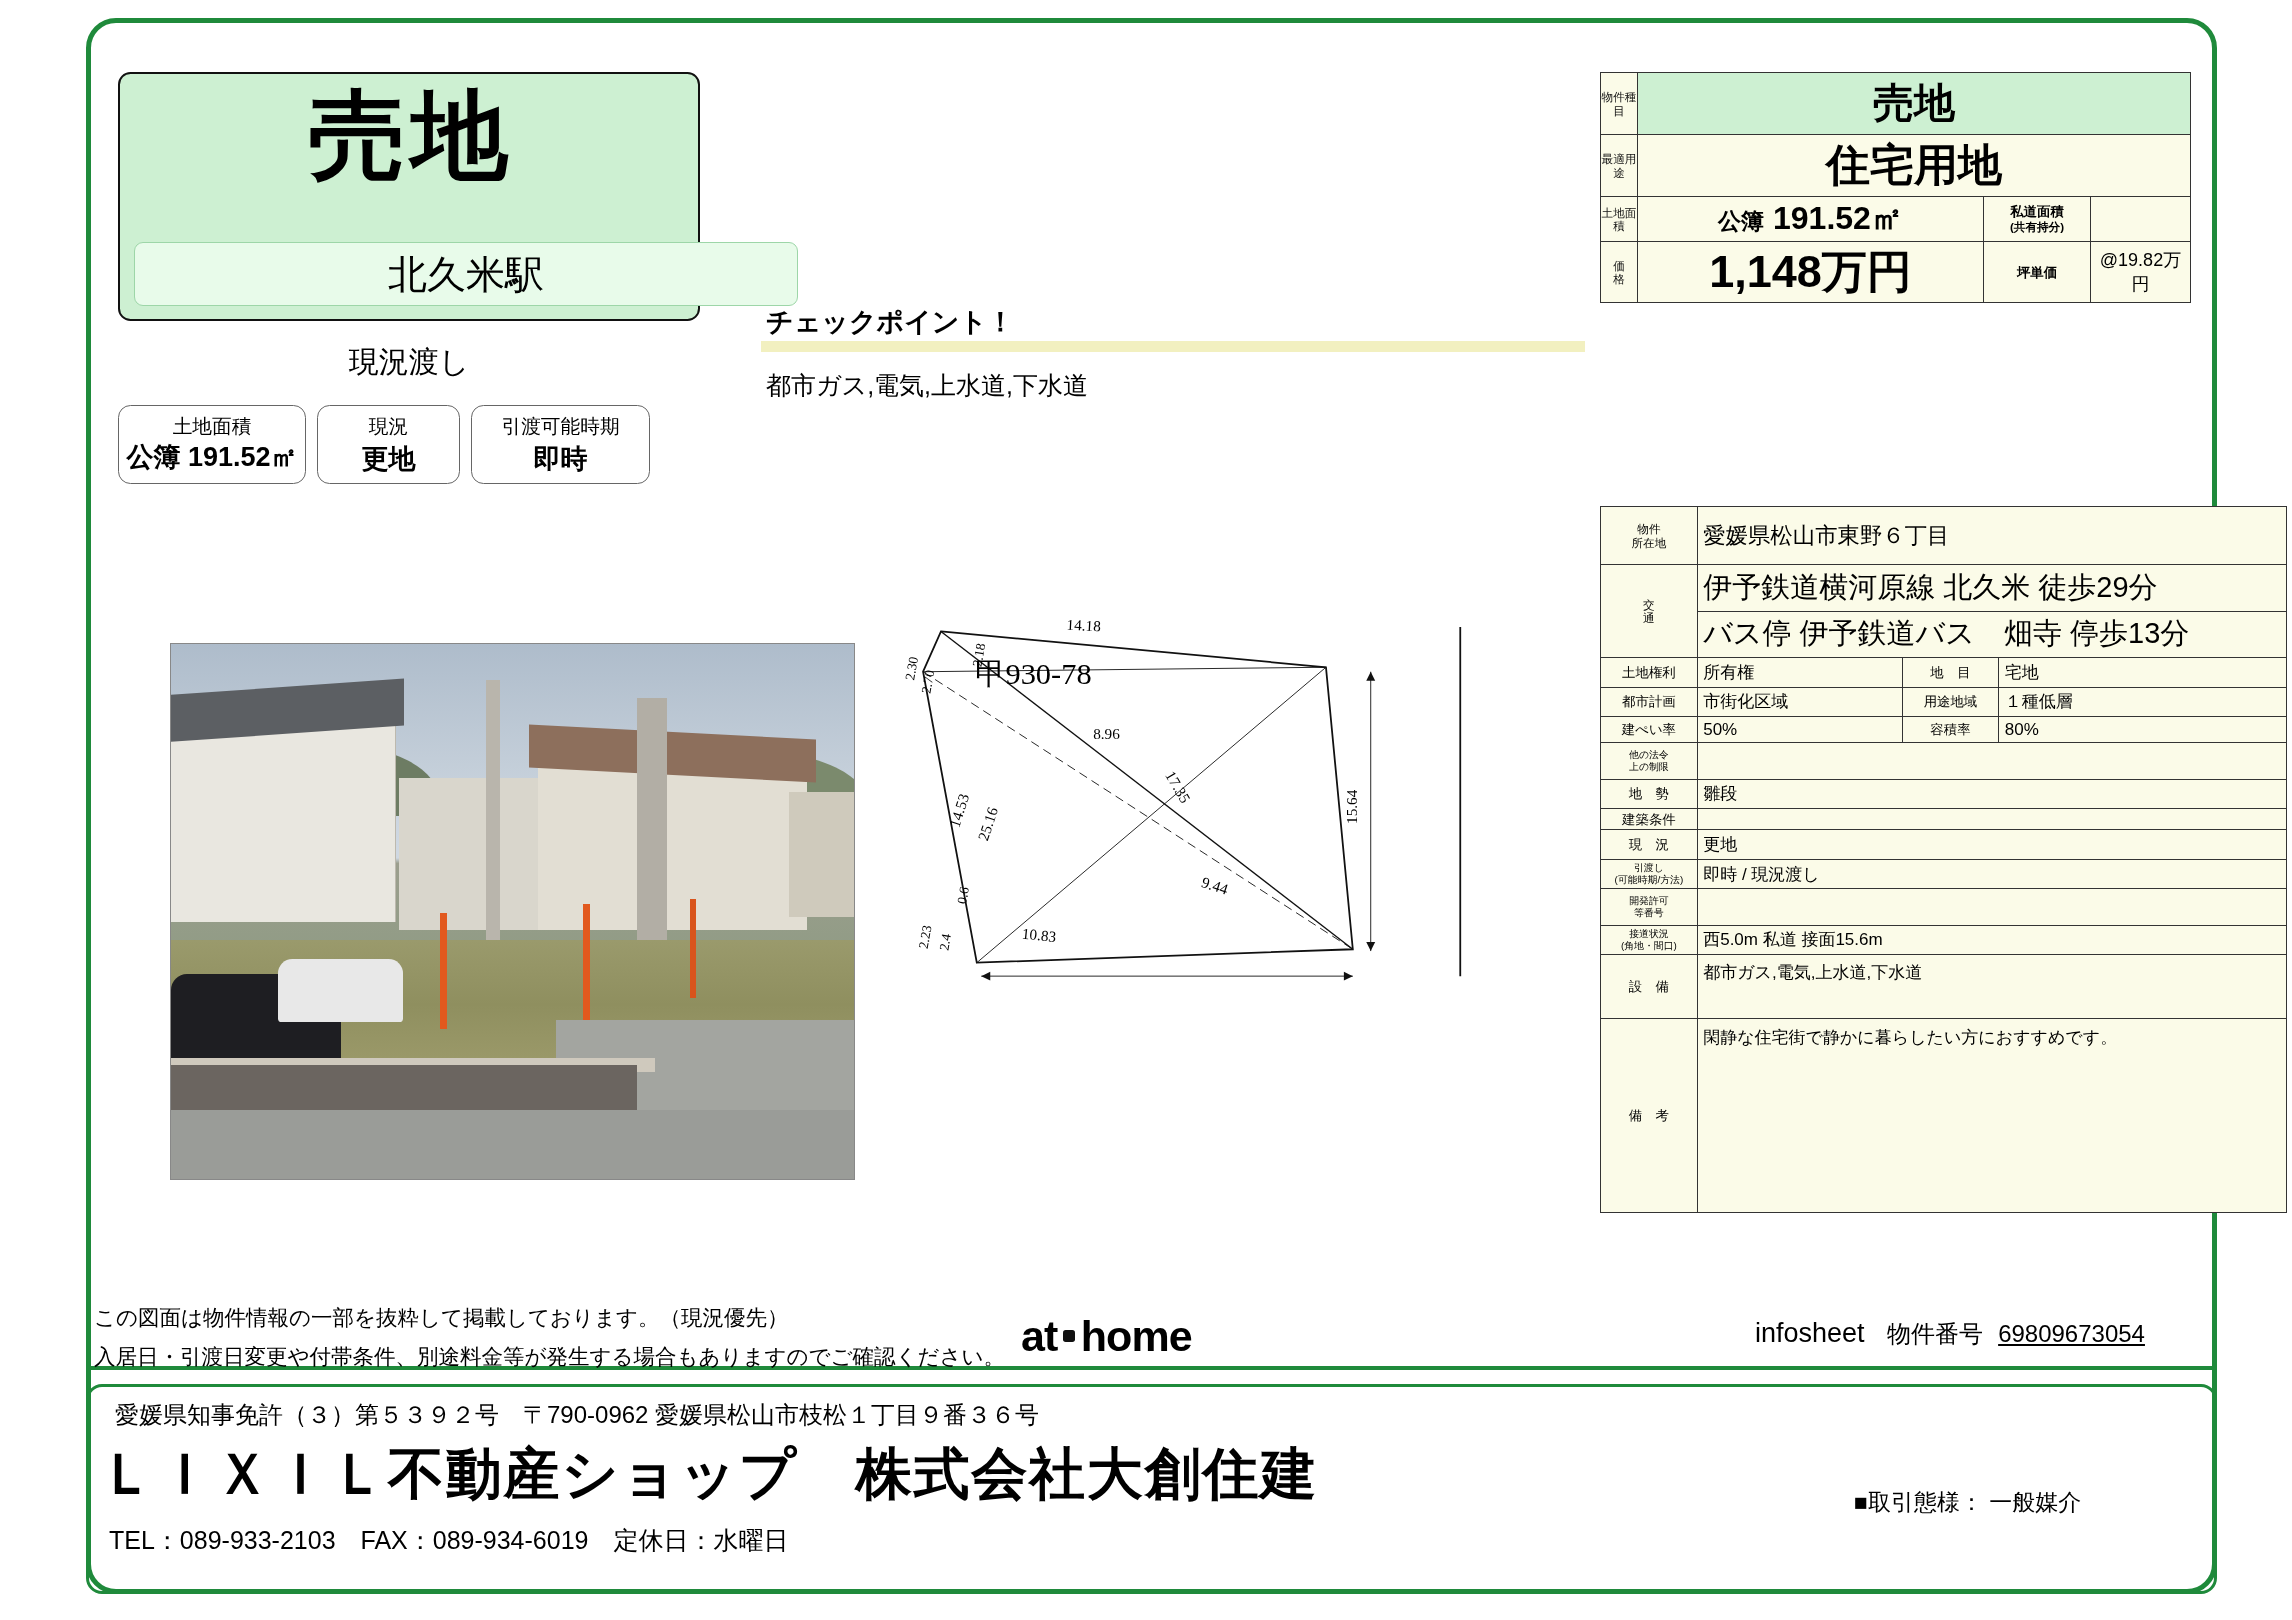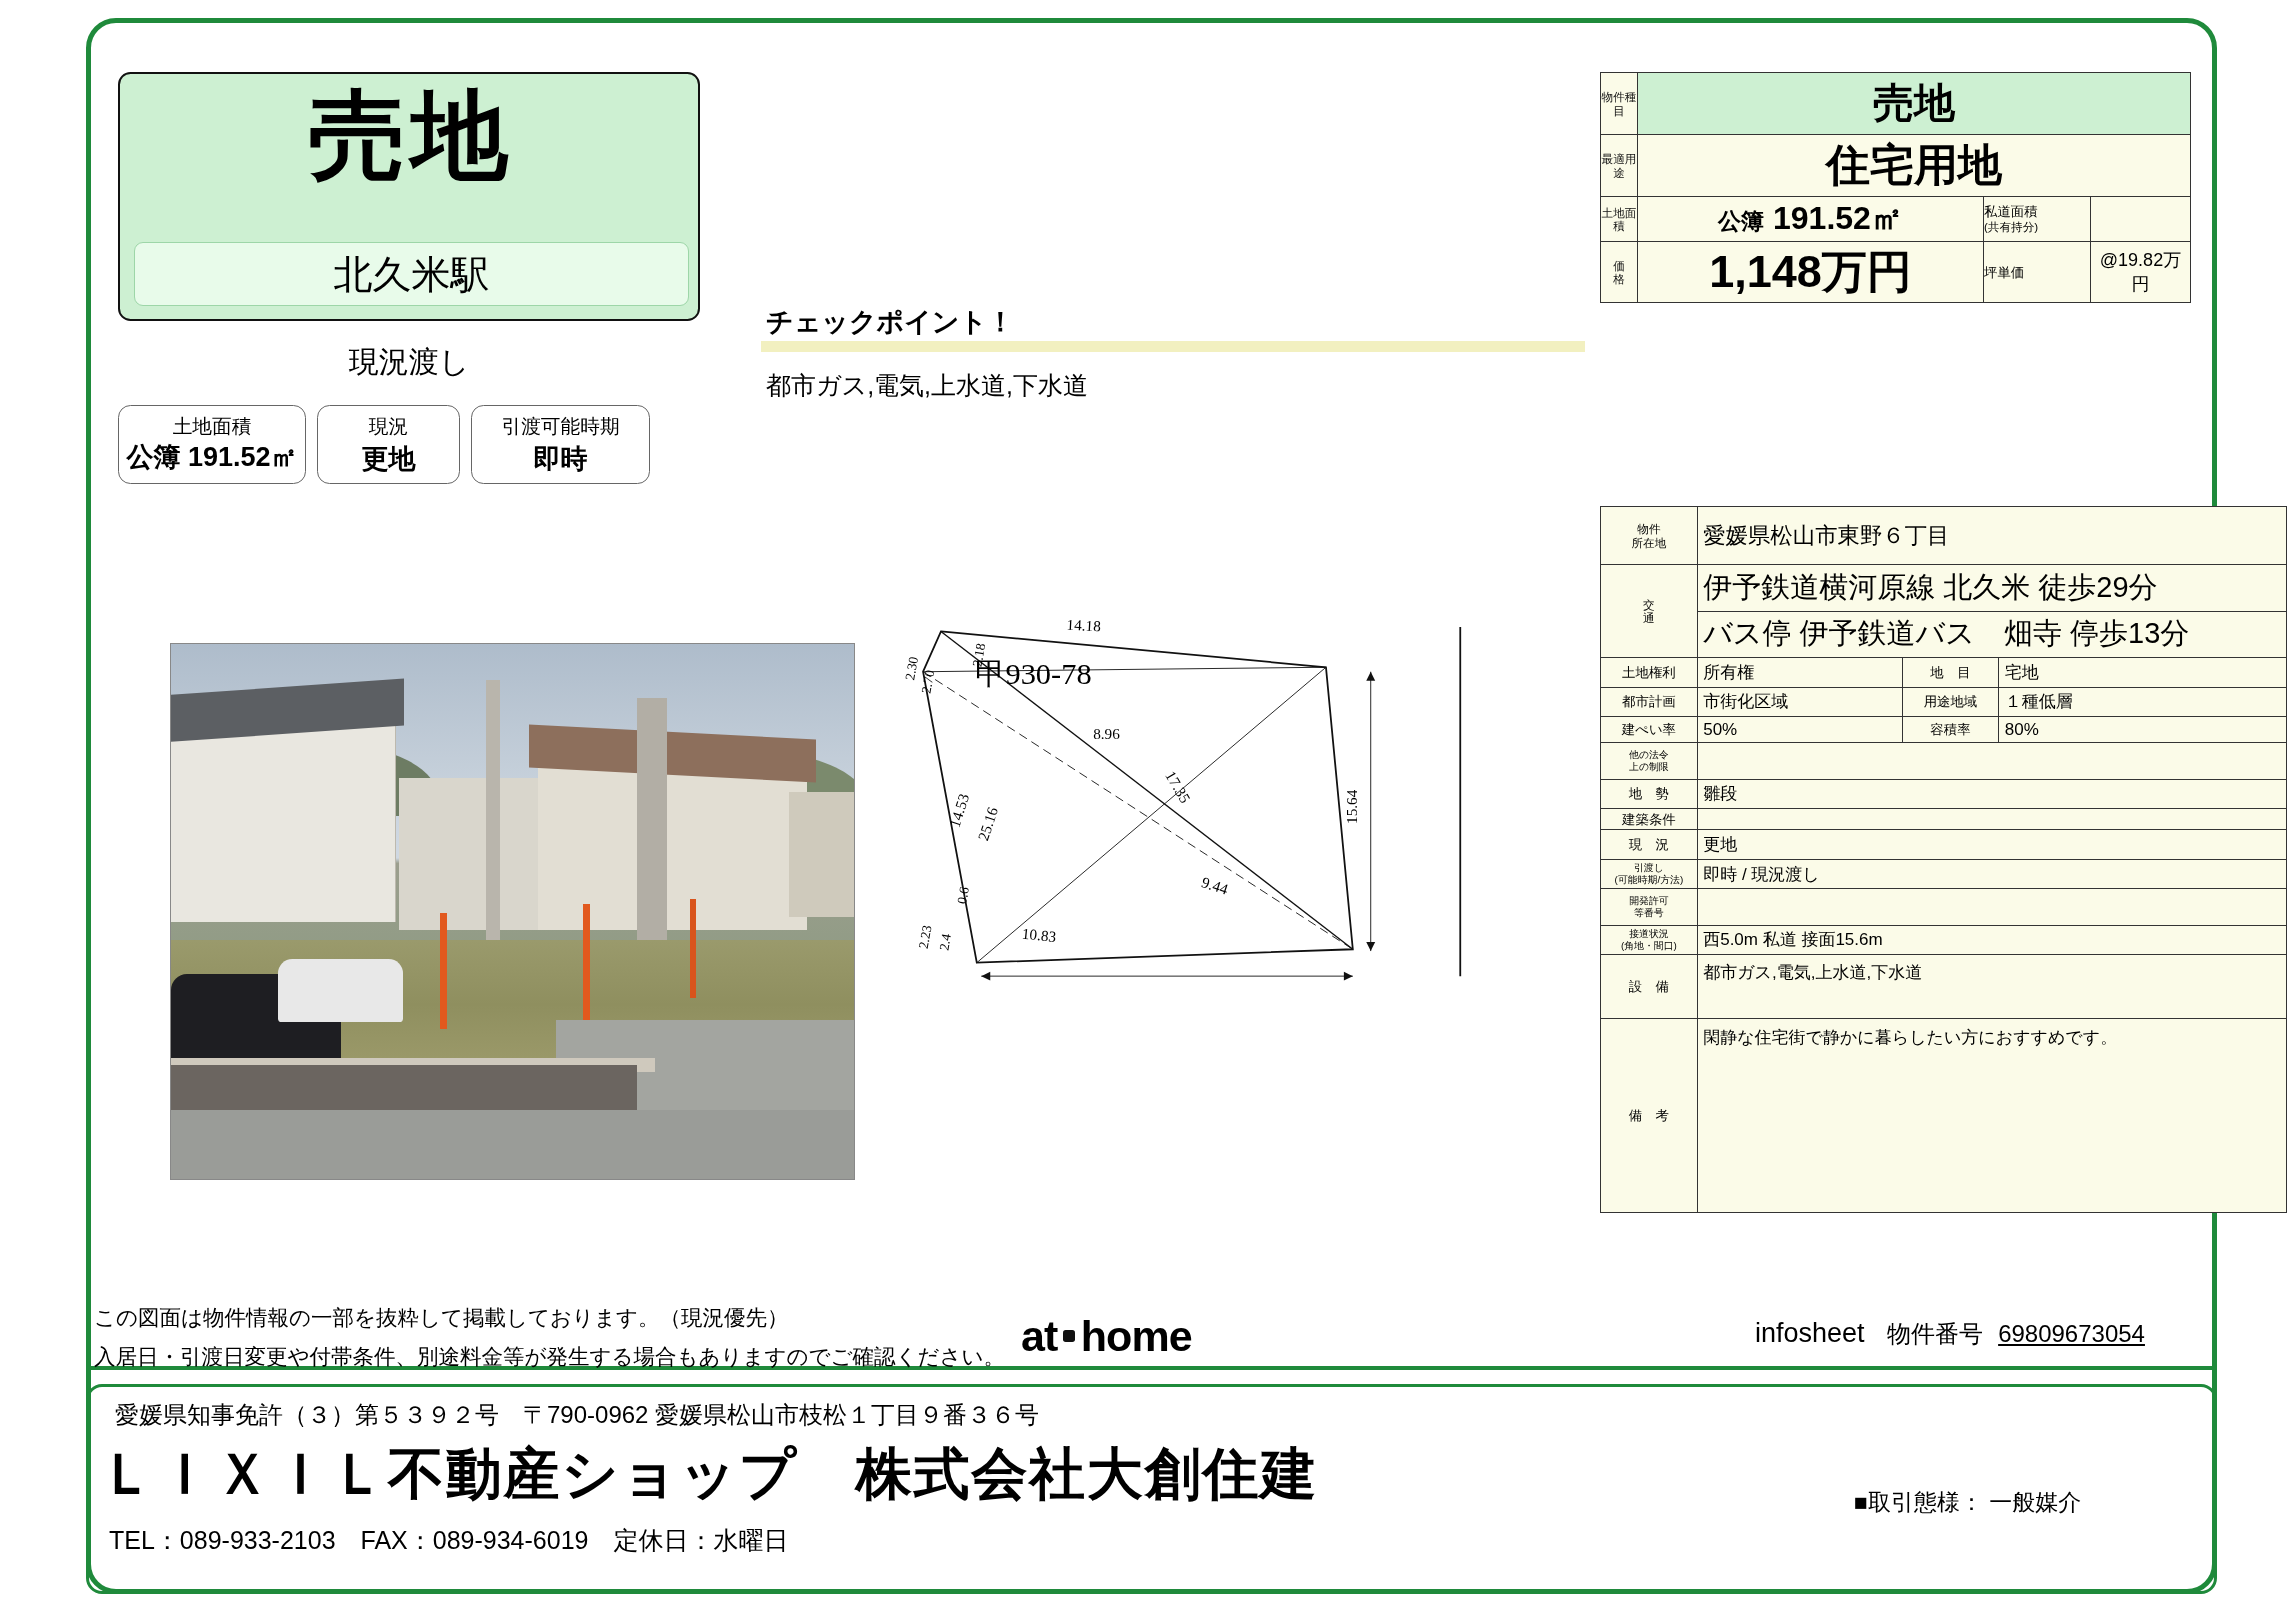--- a/index.html
+++ b/index.html
@@ -61,21 +61,21 @@
     text-align: center;
     font-size: 97px;
     font-weight: bold;
     letter-spacing: 5.4px;
     line-height: 1.1;
   }
   .badge-station {
     position: absolute;
     left: 134px;
     top: 242px;
-    width: 555px;
+    width: 664px;
     height: 64px;
     background: #e8fbea;
     border: 1.8px solid #9dd6a8;
     border-radius: 9px;
     box-sizing: border-box;
     text-align: center;
     font-size: 39px;
     line-height: 63px;
   }
   .genkyo-watashi {
@@ -211,21 +211,21 @@
     text-align: center;
     color: #111;
     background: #fbfbe8;
     padding: 1.8px 1.8px;
   }
   .cell-urichi { background:#cdf0d2; text-align:center; font-size:41px; font-weight:bold; height:61px; }
   .cell-big { text-align:center; font-size:44px; font-weight:bold; height:61px; }
   .cell-med { text-align:center; font-size:39px; font-weight:bold; height:56px; }
   .area-main { font-size:32px; font-weight:bold; text-align:center; }
   .area-main .small { font-size:23px; }
-  .sub-label { font-size:13.4px; line-height:15px; width:106px; }
+  .sub-label { font-size:13.4px; line-height:15px; text-align:center; width:106px;font-weight:bold; }
   .price-main { font-size:45px; font-weight:bold; text-align:center; }
   .tsubo-val { font-size:18px; text-align:center; }
 
   .spec-main {
     position: absolute;
     left: 1600px;
     top: 506px;
     width: 687px;
     border: 1.8px solid #333;
     border-collapse: collapse;

